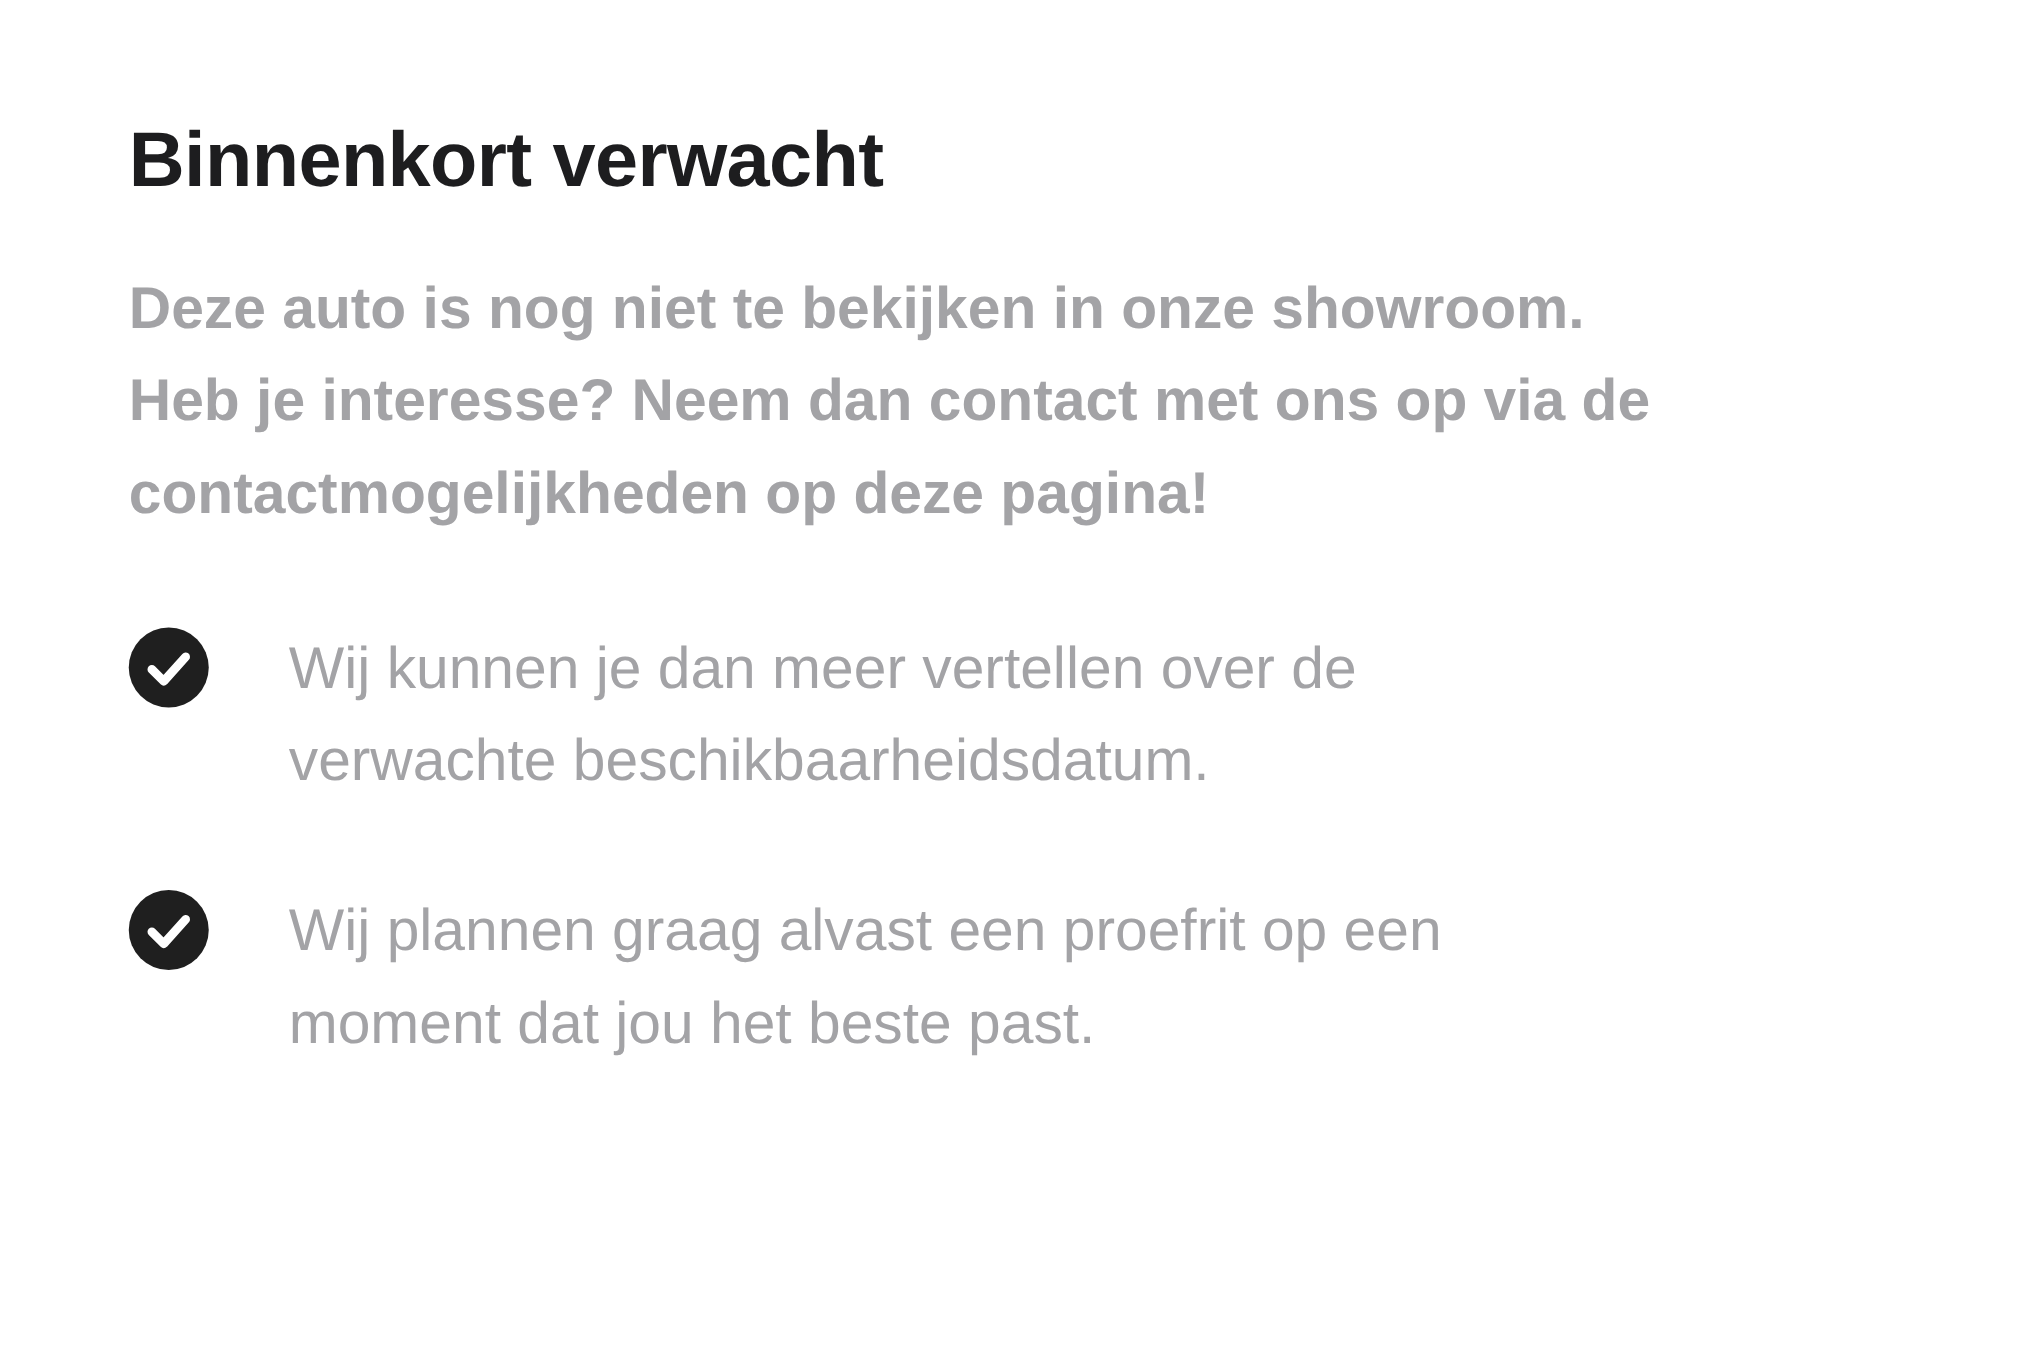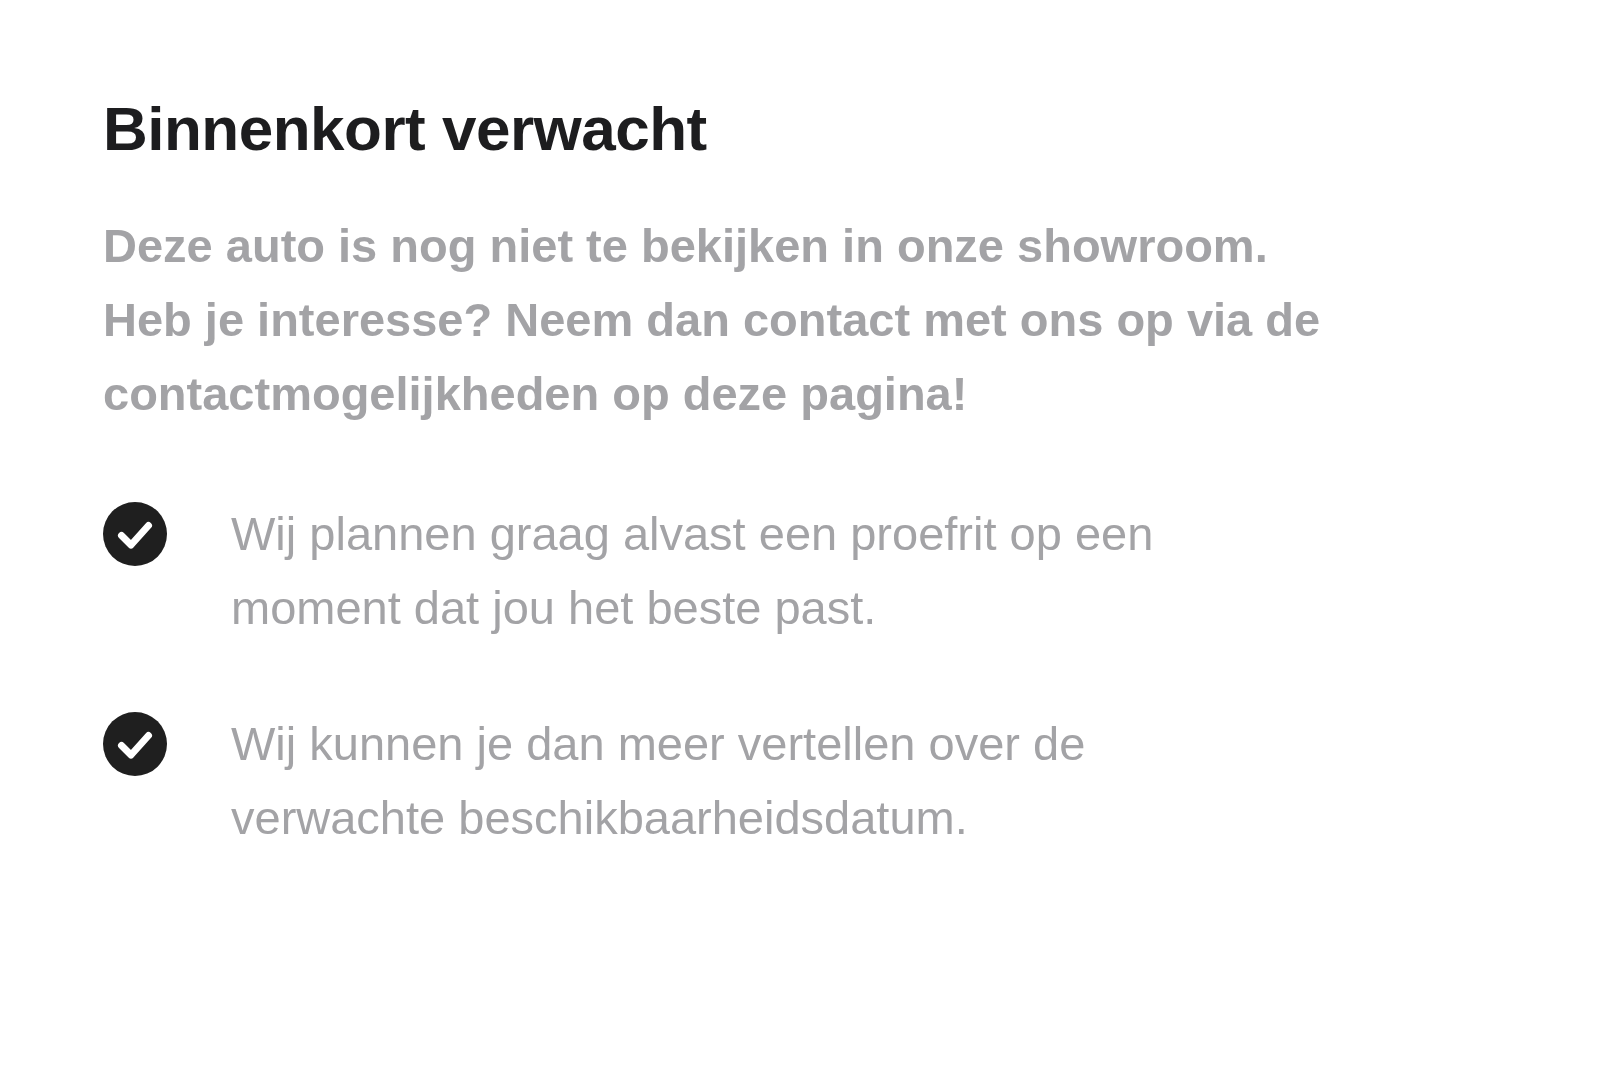--- a/index.html
+++ b/index.html
@@ -83,28 +83,28 @@
 contactmogelijkheden op deze pagina!</p>
 
   <ul class="feature-list">
 
     <li class="feature-item">
       <span class="check-circle">
         <svg viewBox="0 0 64 64" aria-hidden="true">
           <path d="M18.5 33.5 L28 43 L45.5 23.5" fill="none" stroke="#ffffff" stroke-width="7" stroke-linecap="round" stroke-linejoin="round"></path>
         </svg>
       </span>
-      <span class="feature-text">Wij plannen graag alvast een proefrit op een
-moment dat jou het beste past.</span>
+      <span class="feature-text">Wij kunnen je dan meer vertellen over de
+verwachte beschikbaarheidsdatum.</span>
     </li>
 
     <li class="feature-item">
       <span class="check-circle">
         <svg viewBox="0 0 64 64" aria-hidden="true">
           <path d="M18.5 33.5 L28 43 L45.5 23.5" fill="none" stroke="#ffffff" stroke-width="7" stroke-linecap="round" stroke-linejoin="round"></path>
         </svg>
       </span>
-      <span class="feature-text">Wij kunnen je dan meer vertellen over de
-verwachte beschikbaarheidsdatum.</span>
+      <span class="feature-text">Wij plannen graag alvast een proefrit op een
+moment dat jou het beste past.</span>
     </li>
 
   </ul>
 </div>
 
 </body></html>

